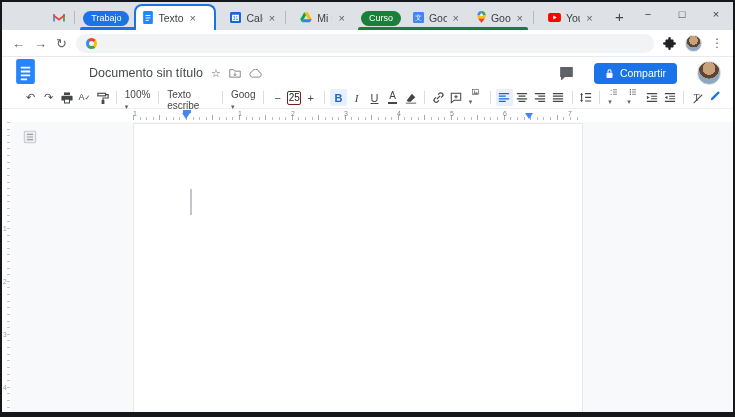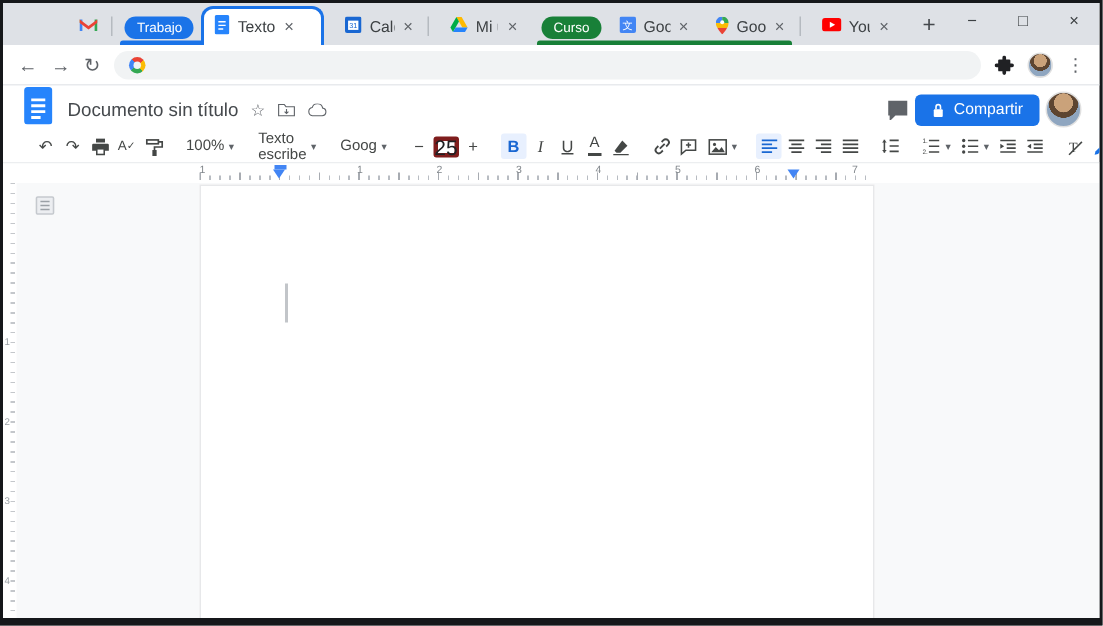--- a/index.html
+++ b/index.html
@@ -34,37 +34,37 @@
   .omnibox input::placeholder { color:#80868B; }
   .g-ball { width:11px; height:11px; border-radius:50%; background:conic-gradient(from -40deg,#EA4335 0 25%,#FBBC04 0 50%,#34A853 0 75%,#4285F4 0 100%); position:relative; flex-shrink:0; }
   .g-ball::after { content:""; position:absolute; inset:3px; background:#F1F3F4; border-radius:50%; }
   .avatar { border-radius:50%; background:radial-gradient(circle at 50% 30%, #caa27a 0 33%, #5d4531 34% 52%, #8fa6c0 53% 100%); border:1px solid #e0e0e0; }
   .avatar.small { width:17px; height:17px; }
   .avatar.big { width:24px; height:24px; }
 
   
   .docshead { height:30px; display:flex; align-items:center; padding:2px 12px 0 14px; flex-shrink:0; }
   .doclogo { margin-right:10px; }
-  .head-col { display:flex; flex-direction:row; gap:18px; }
+  .head-col { display:flex; flex-direction:row; gap:18px;margin-left:44px; }
   .title-row { display:flex; align-items:center; gap:8px; }
   .doc-title { font-size:12.5px; color:#45494d; }
   .title-ico { font-size:11px; color:#5f6368; display:flex; align-items:center; }
   .menu-row { display:flex; gap:13px; margin-top:1px; }
   .menu-row span { font-size:10.5px; color:#202124; }
-  .head-right { margin-left:auto; display:flex; align-items:center; gap:4px; }
+  .head-right { margin-left:auto; display:flex; align-items:center; gap:20px; }
   .share-btn { background:#1A73E8; color:#fff; height:21px; border-radius:4px; display:flex; align-items:center; gap:6px; padding:0 11px; font-size:10.5px; border:none; }
 
   
   .toolbar { height:22px; display:flex; align-items:center; padding:0 8px 0 20px; gap:1px; border-bottom:1px solid #ECEEF0; flex-shrink:0; }
   .tbtn { min-width:17px; height:17px; display:flex; align-items:center; justify-content:center; color:#444746; font-size:11px; border-radius:2px; padding:0 1px; }
   .tbtn.active { background:#E8F0FE; color:#1967D2; }
   .tsep { width:1px; height:13px; background:#DADCE0; margin:0 4px; }
-  .tdrop { display:flex; align-items:center; gap:3px; font-size:10px; color:#444746; padding:0 3px; height:17px; }
+  .tdrop { display:flex; gap:3px; font-size:10px; color:#444746; padding:0 3px; height:17px;flex-direction:column; }
   .caret { font-size:7px; color:#5f6368; }
-  .fontsize-box { width:17px; height:14px; border:3px solid #7f1d1d; border-radius:2px; font-size:14px; color:#202124; display:flex; align-items:center; justify-content:center; }
+  .fontsize-box { width:17px; height:14px; border:1px solid #7f1d1d; border-radius:2px; font-size:10px; color:#202124; display:flex; align-items:center; justify-content:center; }
   .bold { font-weight:bold; } .ital { font-style:italic; } .unders { text-decoration:underline; }
   .a-color { display:flex; flex-direction:column; align-items:center; line-height:1; font-size:10px; }
   .a-color i { font-style:normal; } .a-color b { width:9px; height:2px; background:#444746; margin-top:1px; }
 
   
   .ruler { height:13px; position:relative; background:#fff; flex-shrink:0; }
   .ruler-ticks, .ruler-ticks-major { position:absolute; left:131px; width:450px; bottom:2px; }
   .ruler-ticks { height:3px; background:repeating-linear-gradient(to right,#b8bcc2 0 1px,transparent 1px 6.62px); }
   .ruler-ticks-major { height:5px; background:repeating-linear-gradient(to right,#a7abb1 0 1px,transparent 1px 26.5px); }
   .rnum { position:absolute; top:1px; font-size:7px; color:#80868B; }

